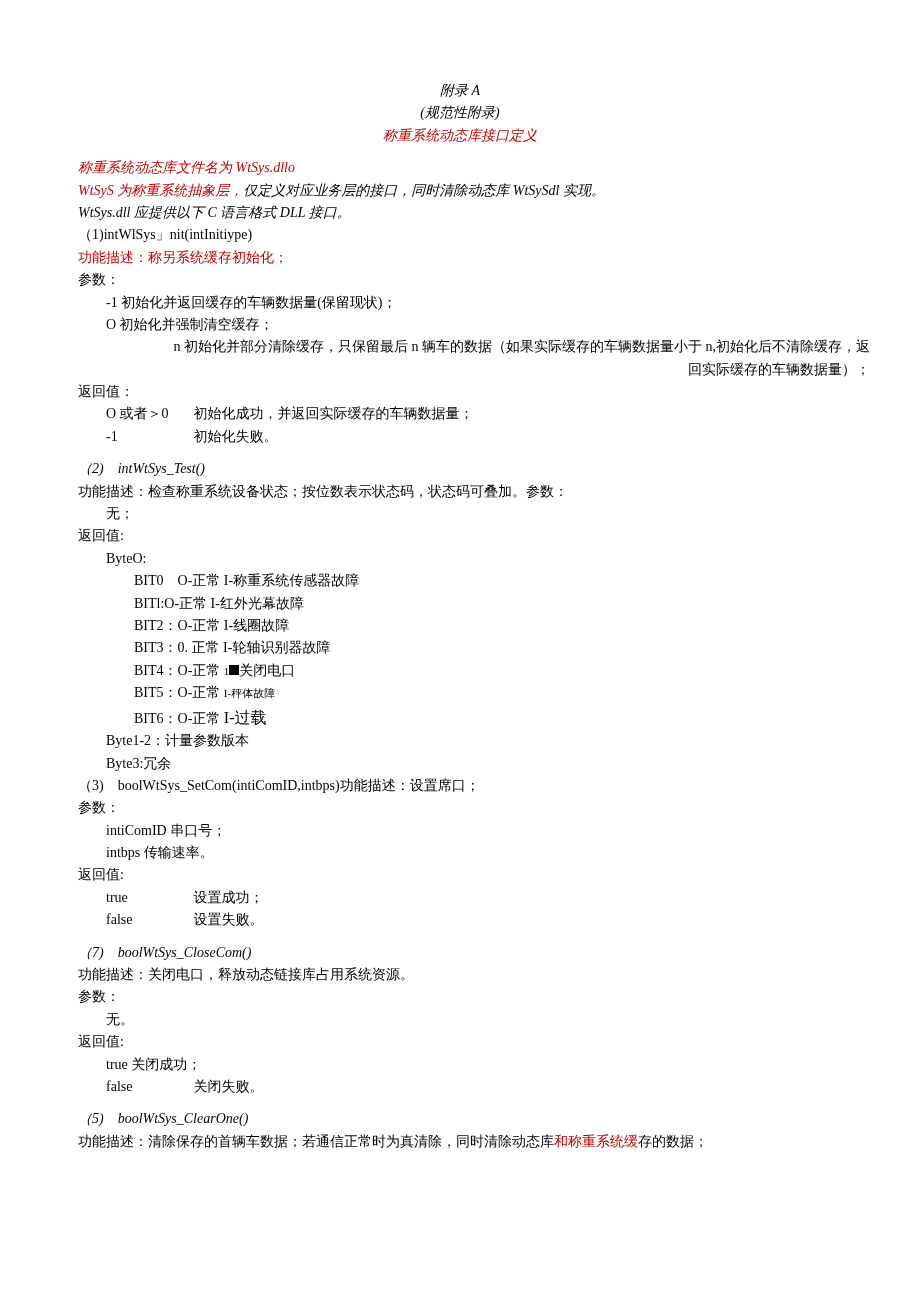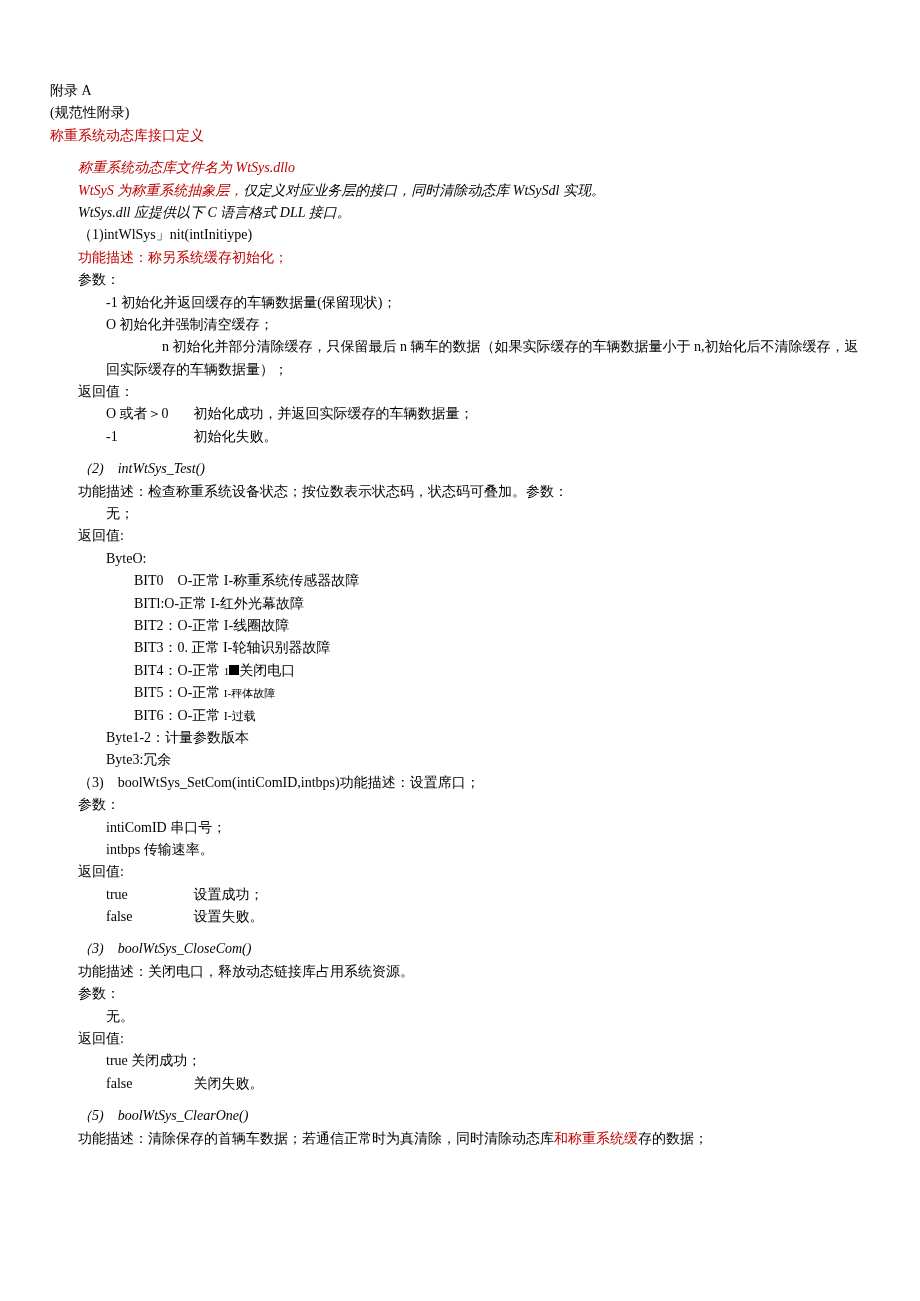--- a/index.html
+++ b/index.html
@@ -5,21 +5,21 @@
   body {
     font-family: "SimSun", "宋体", serif;
     font-size: 14px;
     line-height: 1.6;
     max-width: 920px;
     margin: 0 auto;
     padding: 80px 50px 40px 50px;
     color: #000;
     background: #fff;
   }
-  .center { text-align: left; }
+  .center { text-align: center; font-style: italic; }
   .red { color: #c00000; }
   .indent1 { padding-left: 2em; }
   .indent2 { padding-left: 4em; }
   .indent3 { padding-left: 6em; }
   .block { margin-top: 10px; font-style: italic; }
   p { margin: 0; }
   .label-col { display: inline-block; min-width: 6em; }
   .sq { display:inline-block; width:0.7em; height:0.7em; background:#000; vertical-align: baseline; }
 </style>
 </head>
@@ -38,21 +38,21 @@
     </p>
     <p>WtSys.dll 应提供以下 C 语言格式 DLL 接口。</p>
   </div>
 
   <p class="indent1">（1)intWlSys」nit(intInitiype)</p>
   <p class="indent1 red">功能描述：称另系统缓存初始化；</p>
   <p class="indent1">参数：</p>
   <p class="indent2">-1 初始化并返回缓存的车辆数据量(保留现状)；</p>
   <p class="indent2">O 初始化并强制清空缓存；</p>
   <p style="padding-left:4em; text-indent:-4em; margin-left:4em;">
-    <span style="display:block; text-indent:0; margin-left:-4em;">
+    <span style="display:block; text-indent:0; margin-left:-4em;text-align:right;">
       <span style="padding-left:4em;">n 初始化并部分清除缓存，只保留最后 n 辆车的数据（如果实际缓存的车辆数据量小于 n,初始化后不清除缓存，返回实际缓存的车辆数据量）；</span>
     </span>
   </p>
   <p class="indent1">返回值：</p>
   <p class="indent2">
     <span class="label-col">O 或者＞0</span>
     <span>初始化成功，并返回实际缓存的车辆数据量；</span>
   </p>
   <p class="indent2">
     <span class="label-col">-1</span>
@@ -68,40 +68,40 @@
   <p class="indent3">BITl:O-正常 I-红外光幕故障</p>
   <p class="indent3">BIT2：O-正常 I-线圈故障</p>
   <p class="indent3">BIT3：0. 正常 I-轮轴识别器故障</p>
   <p class="indent3">
     <span>BIT4：O-正常 </span><span style="font-size:11px;">1</span><span class="sq"></span><span>关闭电口</span>
   </p>
   <p class="indent3">
     <span>BIT5：O-正常 </span><span style="font-size:11px;">I-秤体故障</span>
   </p>
   <p class="indent3">
-    <span>BIT6：O-正常 </span><span style="font-size:12px;">I-过载</span>
+    <span>BIT6：O-正常 </span><span style="font-size:16px;">I-过载</span>
   </p>
   <p class="indent2">Byte1-2：计量参数版本</p>
   <p class="indent2">Byte3:冗余</p>
 
   <p class="indent1">（3) boolWtSys_SetCom(intiComID,intbps)功能描述：设置席口；</p>
   <p class="indent1">参数：</p>
   <p class="indent2">intiComID 串口号；</p>
   <p class="indent2">intbps 传输速率。</p>
   <p class="indent1">返回值:</p>
   <p class="indent2">
     <span class="label-col">true</span>
     <span>设置成功；</span>
   </p>
   <p class="indent2">
     <span class="label-col">false</span>
     <span>设置失败。</span>
   </p>
 
-  <p class="indent1 block">（3) boolWtSys_CloseCom()</p>
+  <p class="indent1 block">（7) boolWtSys_CloseCom()</p>
   <p class="indent1">功能描述：关闭电口，释放动态链接库占用系统资源。</p>
   <p class="indent1">参数：</p>
   <p class="indent2">无。</p>
   <p class="indent1">返回值:</p>
   <p class="indent2">true 关闭成功；</p>
   <p class="indent2">
     <span class="label-col">false</span>
     <span>关闭失败。</span>
   </p>
 

